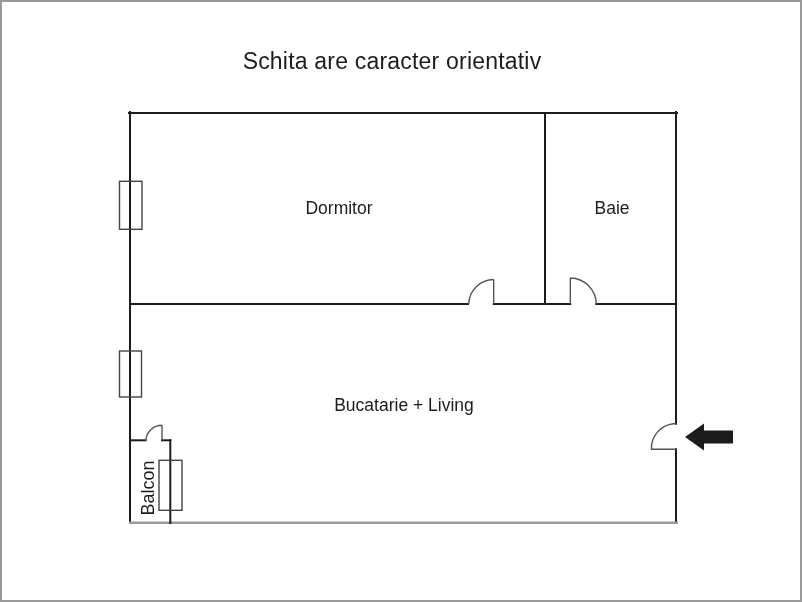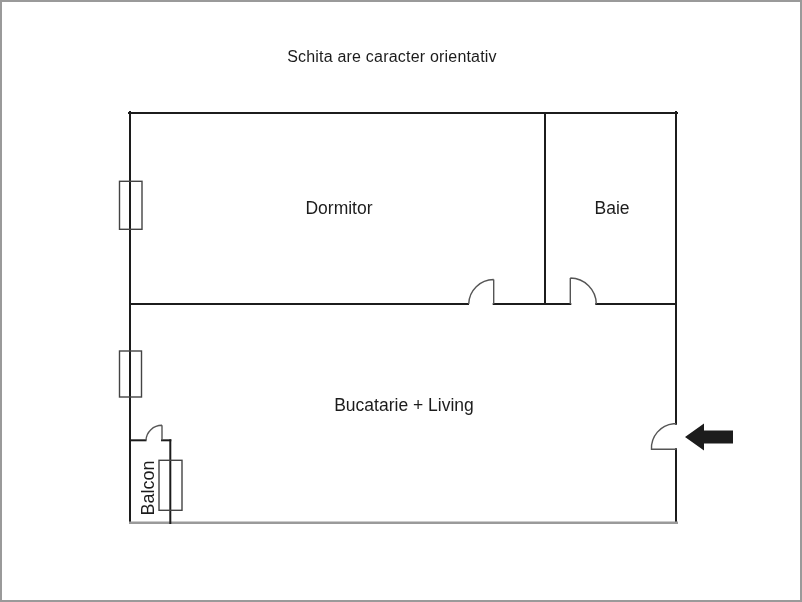--- a/index.html
+++ b/index.html
@@ -12,21 +12,21 @@
     background: #ffffff;
     font-family: "Liberation Sans", sans-serif;
     overflow: hidden;
   }
   .plan-title {
     position: absolute;
     top: 46px;
     left: 0;
     width: 780px;
     text-align: center;
-    font-size: 16px;
+    font-size: 23px;
     font-weight: 400;
     color: #1c1c1c;
     letter-spacing: 0.2px;
   }
   .plan-svg { position: absolute; left: 0; top: 0; }
   .room-label {
     font-family: "Liberation Sans", sans-serif;
     font-size: 17.5px;
     fill: #1c1c1c;
   }

